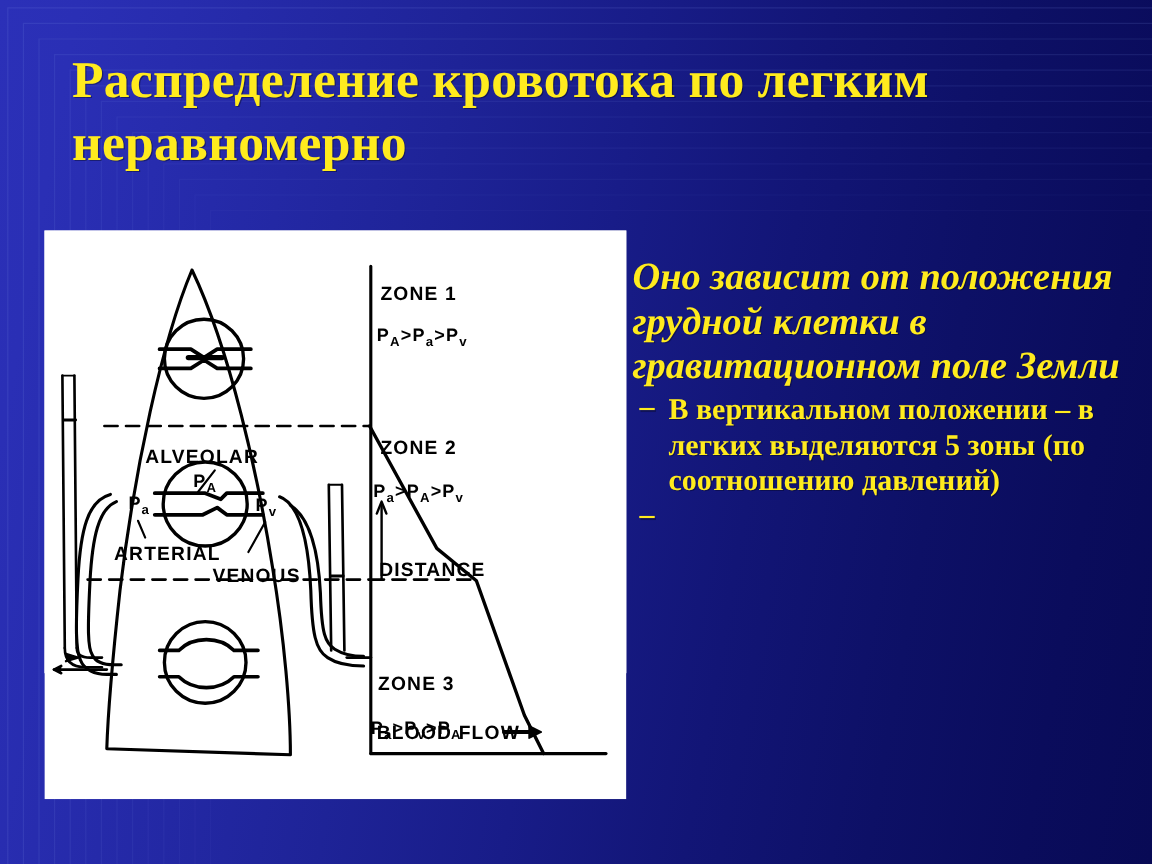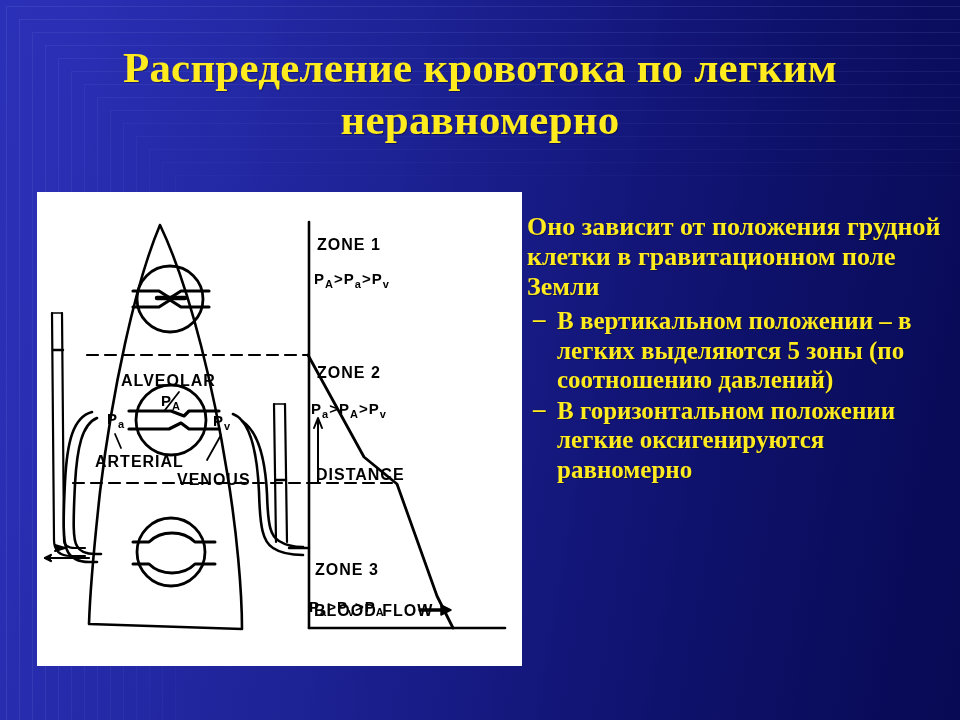--- a/index.html
+++ b/index.html
@@ -38,21 +38,21 @@
     border-right: none;
     border-bottom: none;
   }
 
   
   #title {
     position: absolute;
     left: 60px;
     top: 42px;
     width: 840px;
-    text-align: center;
+    text-align: left;
     color: #ffeb1e;
     font-weight: bold;
     font-size: 43px;
     line-height: 1.22;
     letter-spacing: 0.2px;
     text-shadow: 1px 1px 0 rgba(0,0,0,0.35);
   }
 
   
   #picture {
@@ -70,23 +70,24 @@
   #body {
     position: absolute;
     left: 527px;
     top: 212px;
     width: 420px;
     color: #ffeb1e;
     font-weight: bold;
     text-shadow: 1px 1px 0 rgba(0,0,0,0.3);
   }
   #lead {
-    font-size: 26px;
+    font-size: 32px;
     line-height: 1.16;
     margin: 0 0 4px 0;
+    font-style: italic;
   }
   ul.bullets {
     list-style: none;
     margin: 0;
     padding: 0;
   }
   ul.bullets > li {
     position: relative;
     padding-left: 30px;
     font-size: 25px;
@@ -246,18 +247,17 @@
 
   <div id="body">
     <p id="lead">Оно зависит от положения грудной клетки в гравитационном поле Земли</p>
     <ul class="bullets">
       <li>
         <span class="dash">–</span>
         <span>В вертикальном положении – в легких выделяются 5 зоны (по соотношению давлений)</span>
       </li>
       <li>
         <span class="dash">–</span>
-        <span>В горизонтальном положении легкие оксигенируются равномерно</span>
       </li>
     </ul>
   </div>
 
 </div>
 
 </body></html>

